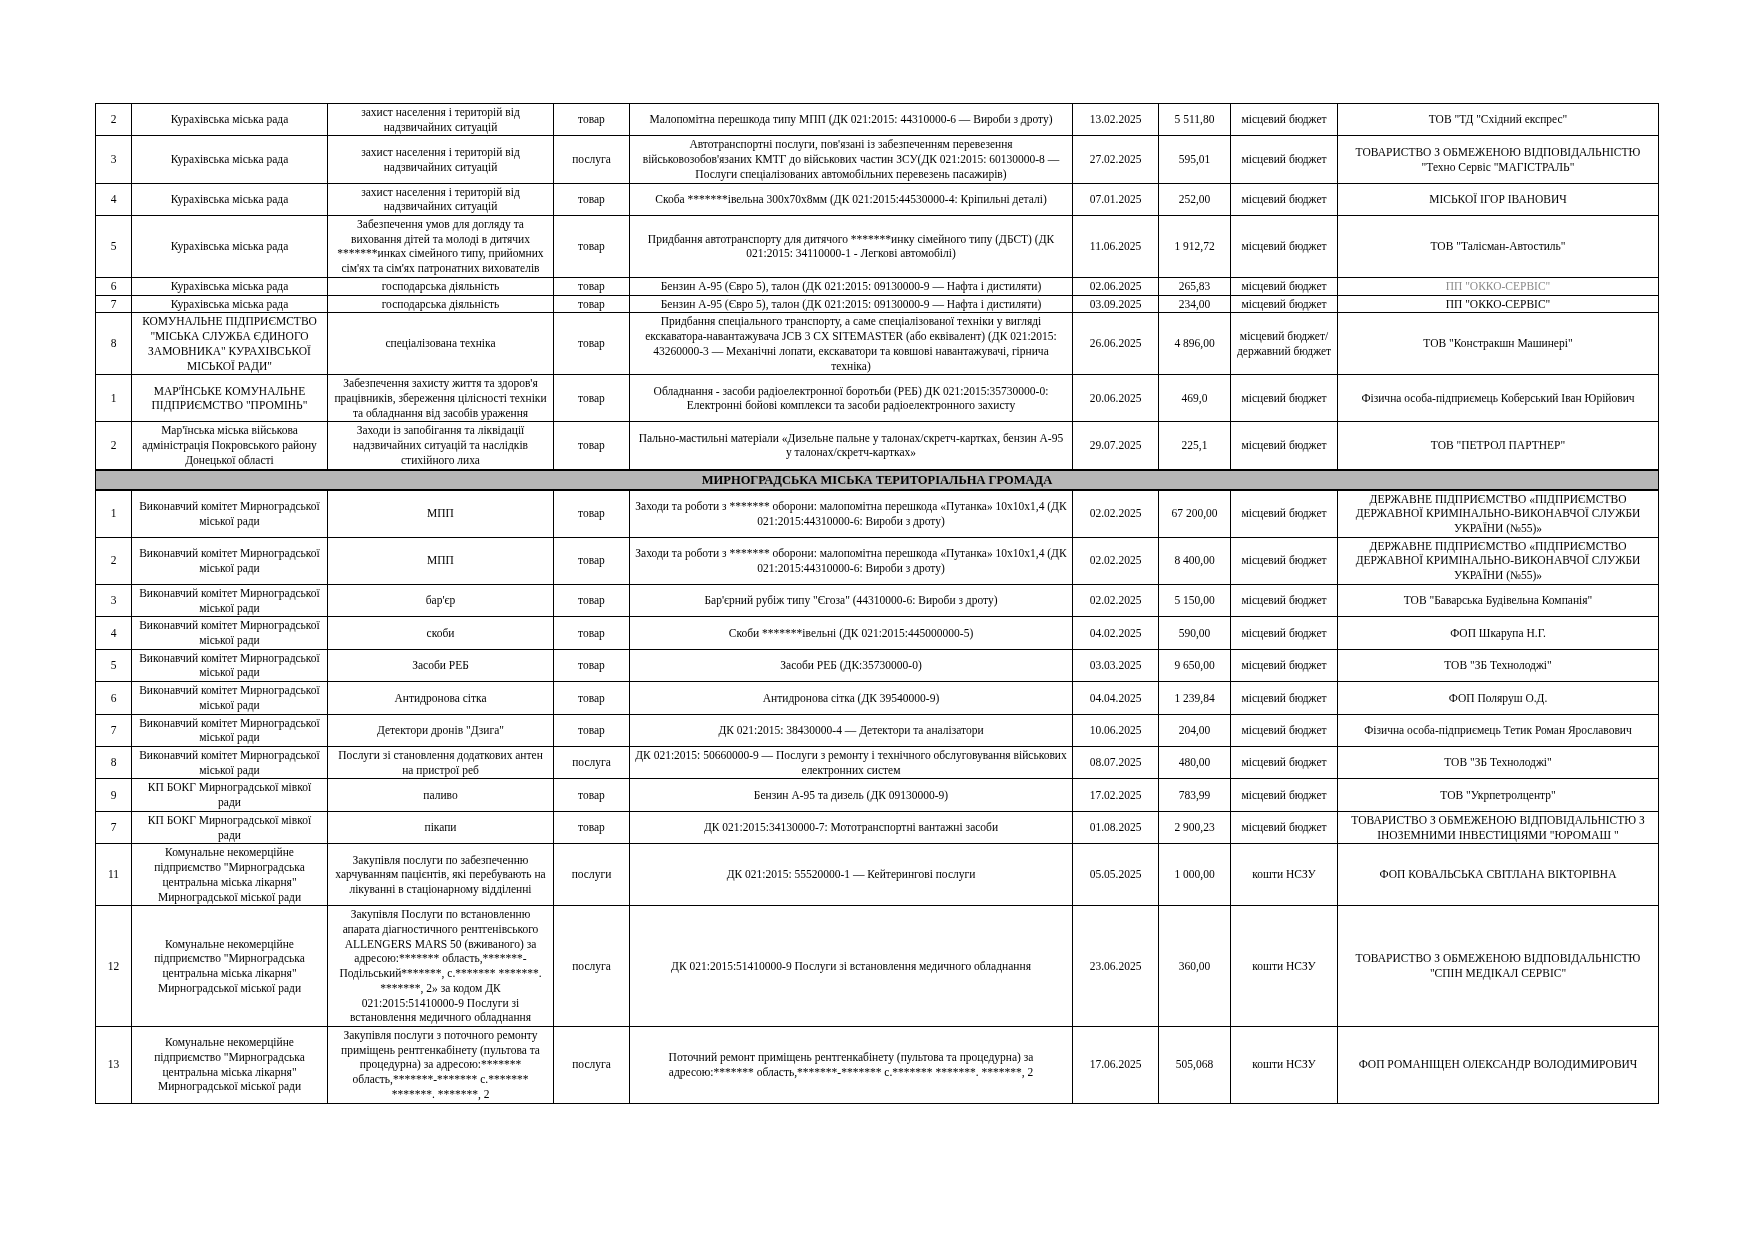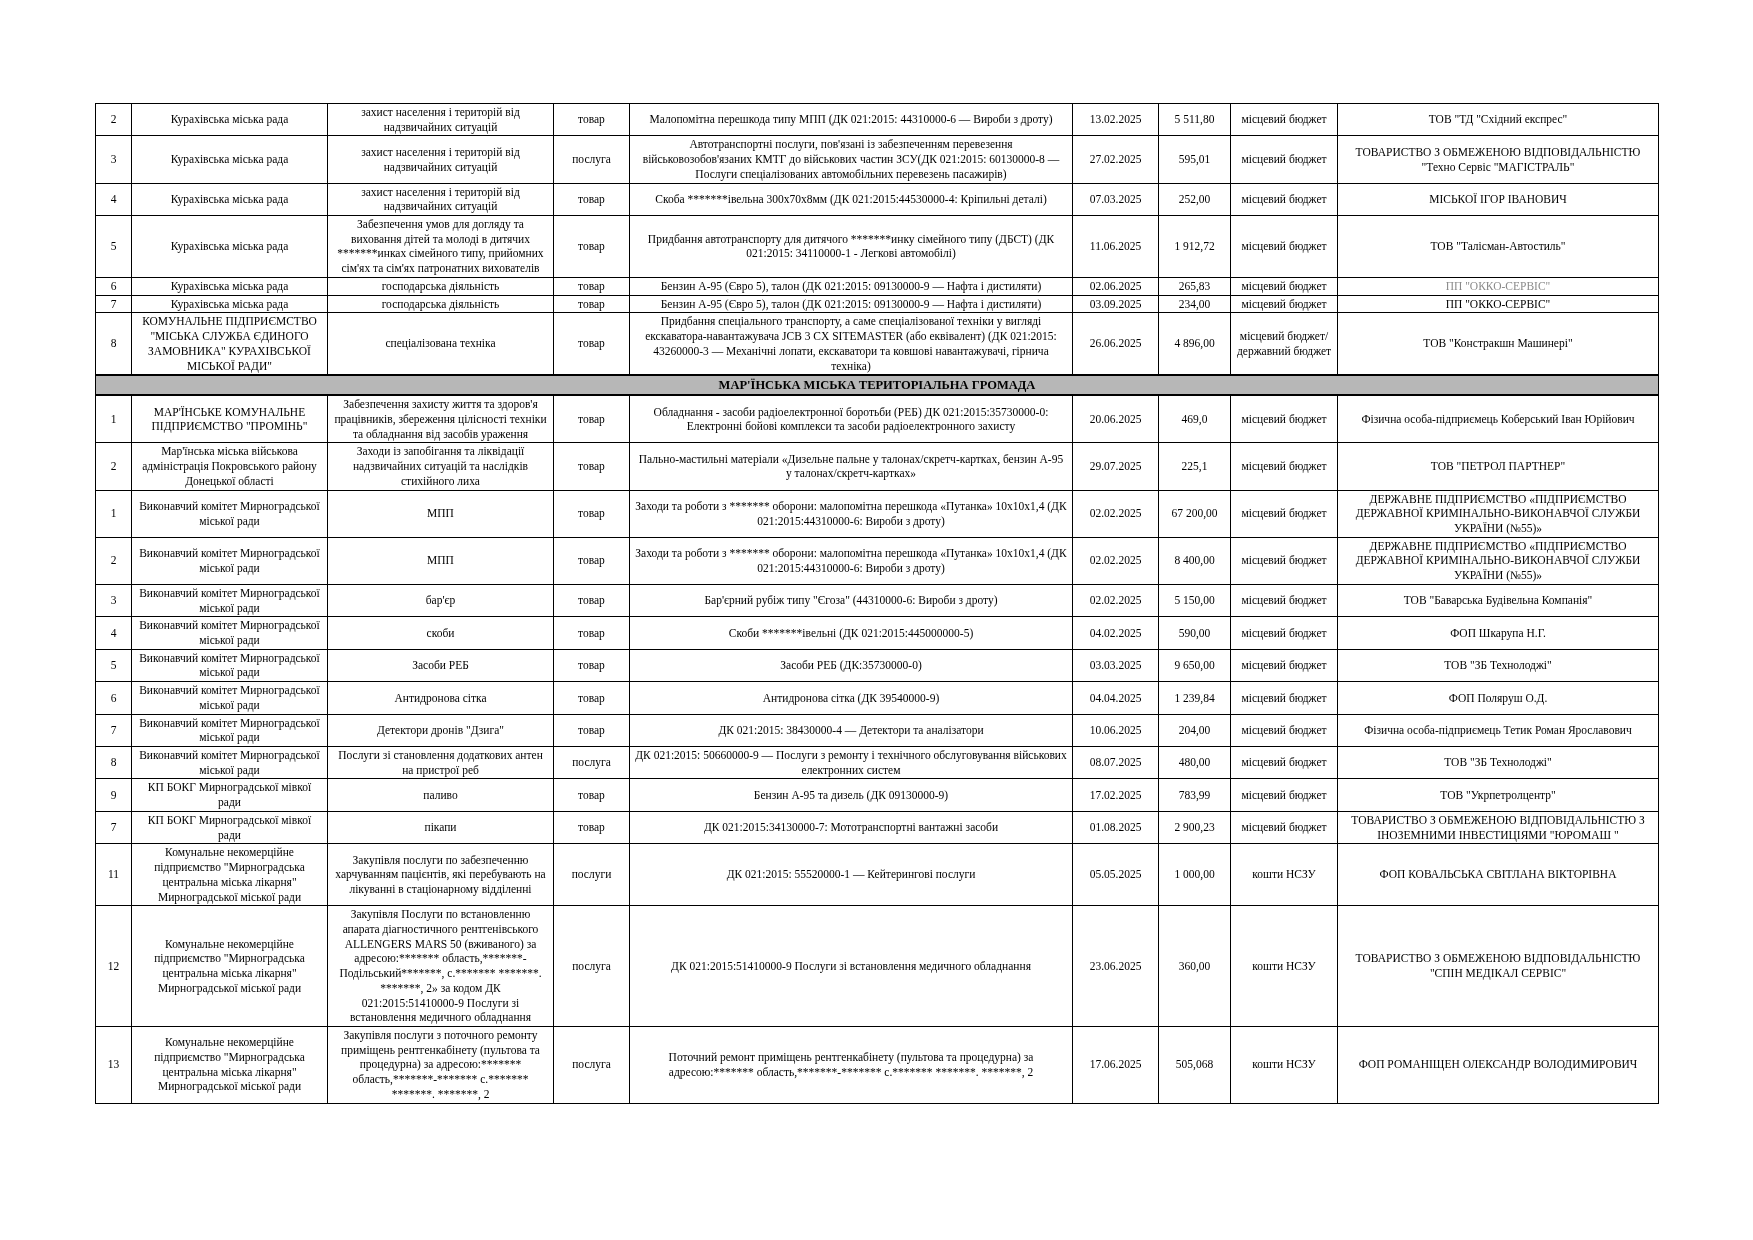--- a/index.html
+++ b/index.html
@@ -83,21 +83,21 @@
           <td class="col-amount">595,01</td>
           <td class="col-budget">місцевий бюджет</td>
           <td class="col-supplier">ТОВАРИСТВО З ОБМЕЖЕНОЮ ВІДПОВІДАЛЬНІСТЮ "Техно Сервіс "МАГІСТРАЛЬ"</td>
         </tr>
         <tr>
           <td class="col-num">4</td>
           <td class="col-org">Курахівська міська рада</td>
           <td class="col-subject">захист населення і територій від надзвичайних ситуацій</td>
           <td class="col-type">товар</td>
           <td class="col-item">Скоба *******івельна 300х70х8мм (ДК 021:2015:44530000-4: Кріпильні деталі)</td>
-          <td class="col-date">07.03.2025</td>
+          <td class="col-date">07.01.2025</td>
           <td class="col-amount">252,00</td>
           <td class="col-budget">місцевий бюджет</td>
           <td class="col-supplier">МІСЬКОЇ ІГОР ІВАНОВИЧ</td>
         </tr>
         <tr>
           <td class="col-num">5</td>
           <td class="col-org">Курахівська міська рада</td>
           <td class="col-subject">Забезпечення умов для догляду та виховання дітей та молоді в дитячих *******инках сімейного типу, прийомних сім'ях та сім'ях патронатних вихователів</td>
           <td class="col-type">товар</td>
           <td class="col-item">Придбання автотранспорту для дитячого *******инку сімейного типу (ДБСТ) (ДК 021:2015: 34110000-1 - Легкові автомобілі)</td>
@@ -132,23 +132,20 @@
           <td class="col-num">8</td>
           <td class="col-org">КОМУНАЛЬНЕ ПІДПРИЄМСТВО "МІСЬКА СЛУЖБА ЄДИНОГО ЗАМОВНИКА" КУРАХІВСЬКОЇ МІСЬКОЇ РАДИ"</td>
           <td class="col-subject">спеціалізована техніка</td>
           <td class="col-type">товар</td>
           <td class="col-item">Придбання спеціального транспорту, а саме спеціалізованої техніки у вигляді екскаватора-навантажувача JCB 3 CX SITEMASTER (або еквівалент) (ДК 021:2015: 43260000-3 — Механічні лопати, екскаватори та ковшові навантажувачі, гірнича техніка)</td>
           <td class="col-date">26.06.2025</td>
           <td class="col-amount">4 896,00</td>
           <td class="col-budget">місцевий бюджет/державний бюджет</td>
           <td class="col-supplier">ТОВ "Констракшн Машинері"</td>
         </tr>
-        <tr class="band">
-          <td colspan="9">МАР'ЇНСЬКА МІСЬКА ТЕРИТОРІАЛЬНА ГРОМАДА</td>
-        </tr>
         <tr>
           <td class="col-num">1</td>
           <td class="col-org">МАР'ЇНСЬКЕ КОМУНАЛЬНЕ ПІДПРИЄМСТВО "ПРОМІНЬ"</td>
           <td class="col-subject">Забезпечення захисту життя та здоров'я працівників, збереження цілісності техніки та обладнання від засобів ураження</td>
           <td class="col-type">товар</td>
           <td class="col-item">Обладнання - засоби радіоелектронної боротьби (РЕБ)  ДК 021:2015:35730000-0: Електронні бойові комплекси та засоби радіоелектронного захисту</td>
           <td class="col-date">20.06.2025</td>
           <td class="col-amount">469,0</td>
           <td class="col-budget">місцевий бюджет</td>
           <td class="col-supplier">Фізична особа-підприємець  Коберський Іван Юрійович</td>
@@ -156,20 +153,23 @@
         <tr>
           <td class="col-num">2</td>
           <td class="col-org">Мар'їнська міська військова адміністрація Покровського району Донецької області</td>
           <td class="col-subject">Заходи із запобігання та ліквідації надзвичайних ситуацій та наслідків стихійного лиха</td>
           <td class="col-type">товар</td>
           <td class="col-item">Пально-мастильні матеріали «Дизельне пальне у талонах/скретч-картках, бензин А-95 у талонах/скретч-картках»</td>
           <td class="col-date">29.07.2025</td>
           <td class="col-amount">225,1</td>
           <td class="col-budget">місцевий бюджет</td>
           <td class="col-supplier">ТОВ "ПЕТРОЛ ПАРТНЕР"</td>
+        </tr>
+        <tr class="band">
+          <td colspan="9">МИРНОГРАДСЬКА МІСЬКА ТЕРИТОРІАЛЬНА ГРОМАДА</td>
         </tr>
         <tr>
           <td class="col-num">1</td>
           <td class="col-org">Виконавчий комітет Мирноградської міської ради</td>
           <td class="col-subject">МПП</td>
           <td class="col-type">товар</td>
           <td class="col-item">Заходи та роботи з ******* оборони: малопомітна перешкода «Путанка» 10х10х1,4 (ДК 021:2015:44310000-6: Вироби з дроту)</td>
           <td class="col-date">02.02.2025</td>
           <td class="col-amount">67 200,00</td>
           <td class="col-budget">місцевий бюджет</td>

